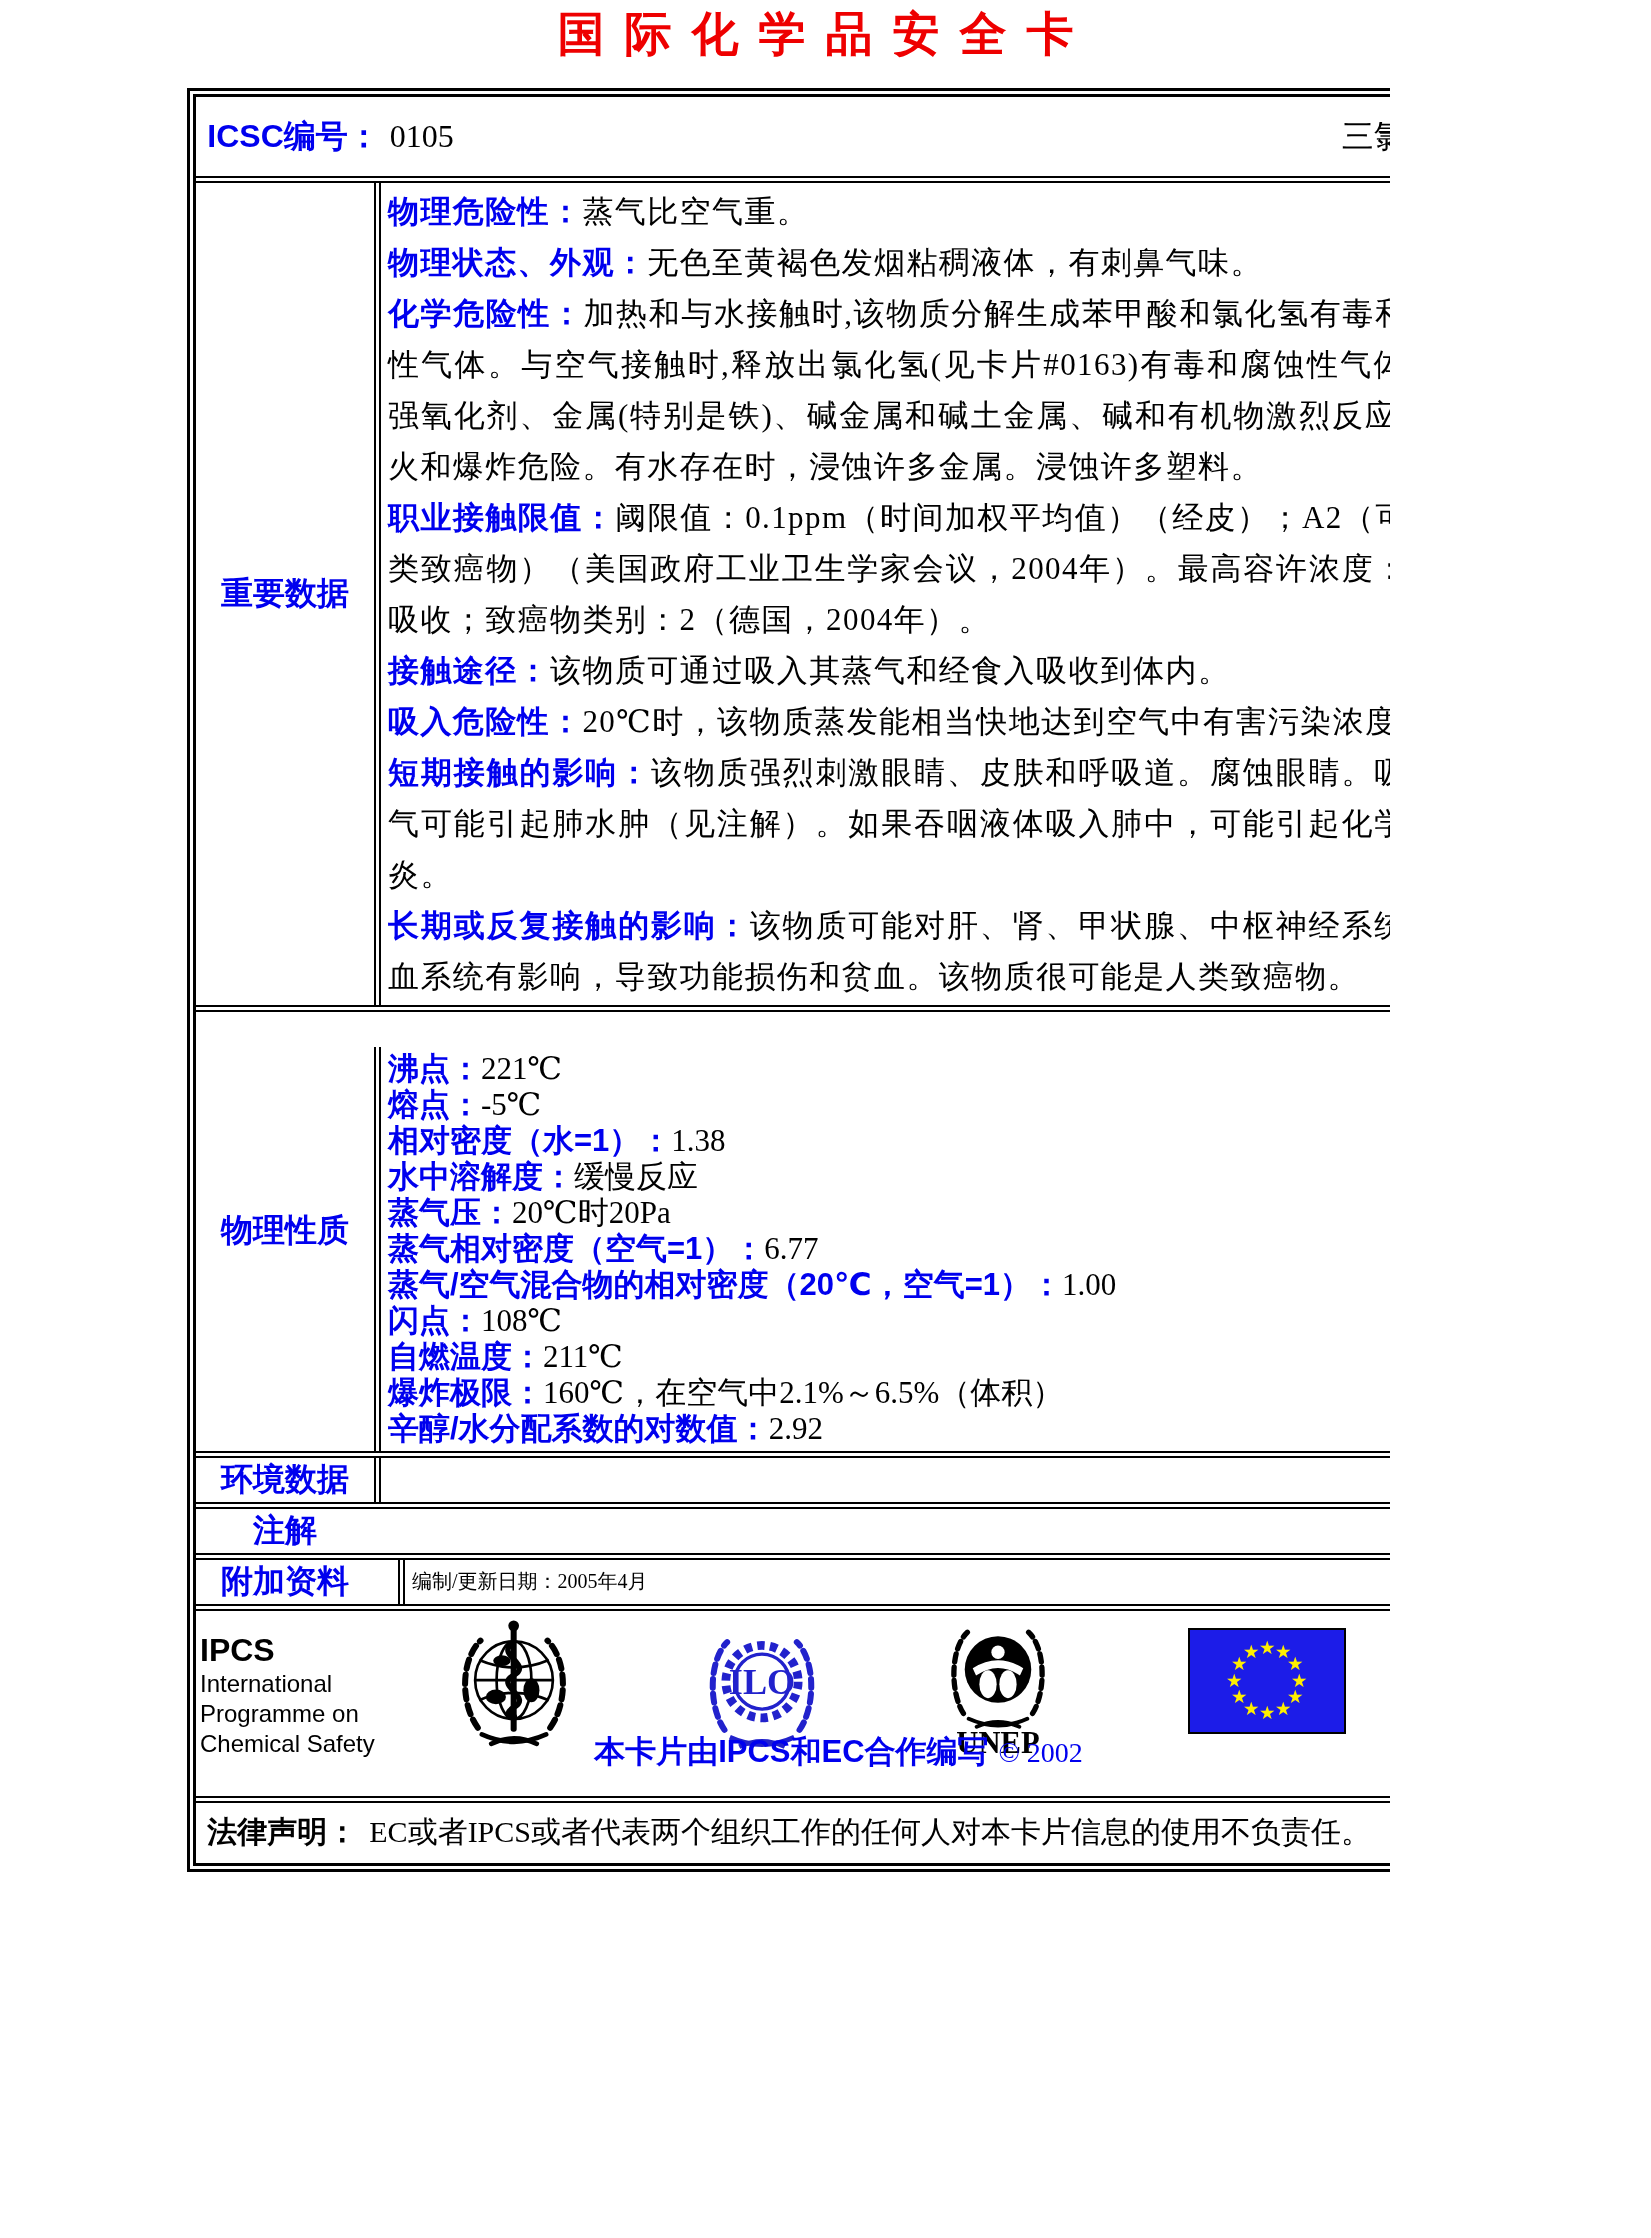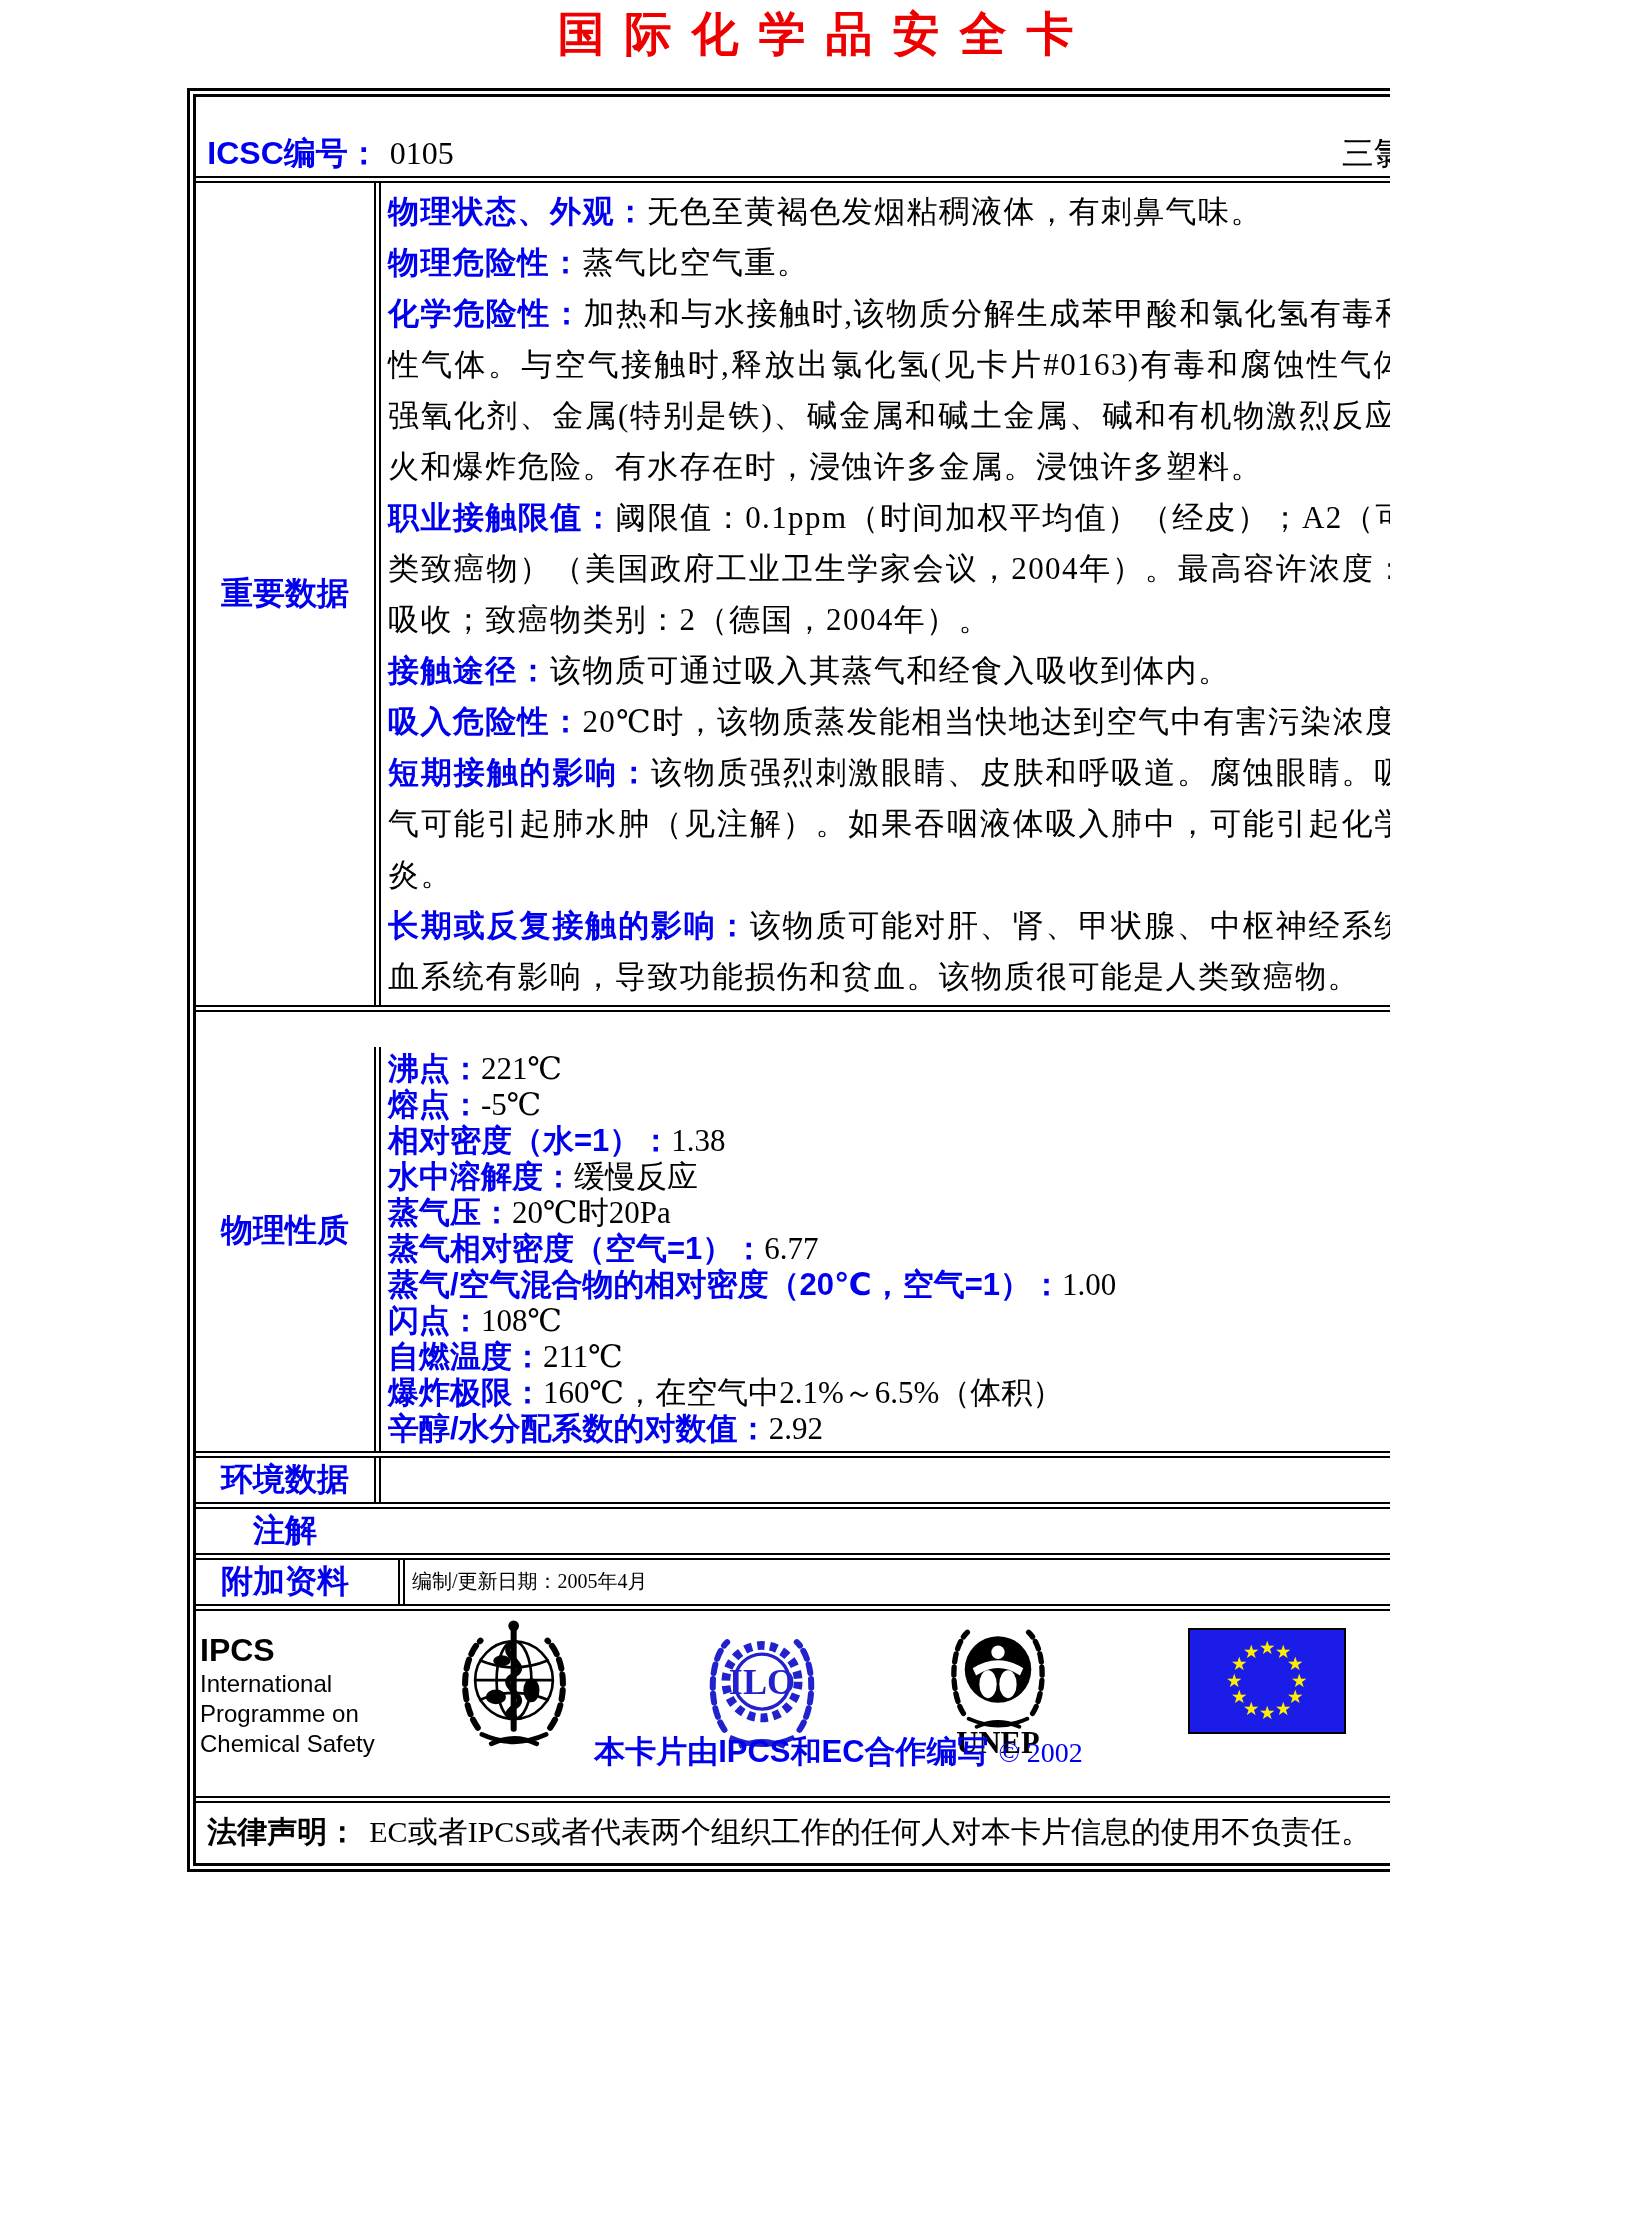--- a/index.html
+++ b/index.html
@@ -6,21 +6,21 @@
   body{width:1651px;height:2239px;font-family:"Liberation Serif","DejaVu Serif",serif;color:#000;}
   .page{position:relative;width:1390px;height:2239px;overflow:hidden;background:#fff;}
 
   .doc-title{position:absolute;top:2.8px;left:174px;width:1303px;text-align:center;
     font-size:47px;font-weight:bold;color:#ee0000;letter-spacing:20px;
     font-family:"DejaVu Serif","Liberation Serif",serif;}
 
   .card{position:absolute;left:187px;top:88px;width:1303px;box-sizing:border-box;
     border:9.2px double #000;background:#fff;}
   .row{display:flex;border-top:7px double #000;box-sizing:border-box;}
-  .row:first-child{border-top:none;align-items:flex-end;}
+  .row:first-child{border-top:none;}
 
   .labelcol{flex:0 0 178px;display:flex;align-items:center;justify-content:center;
     color:#0000ee;font-weight:bold;font-size:32px;text-align:center;
     font-family:"Liberation Sans","DejaVu Sans",sans-serif;}
   .contentcol{flex:1 1 auto;border-left:7px double #000;padding:2.8px 8.5px 2.8px 7px;
     box-sizing:border-box;min-width:0;}
 
   .lbl{color:#0000ee;font-weight:bold;font-family:"Liberation Sans","DejaVu Sans",sans-serif;}
 
   .hdr-row{justify-content:space-between;align-items:center;min-height:79px;
@@ -71,22 +71,22 @@
     <div class="row hdr-row">
       <span class="hdr-left">
         <b class="lbl">ICSC编号：</b><span class="num">0105</span>
       </span>
       <span class="hdr-right">三氯甲苯</span>
     </div>
 
     <div class="row">
       <div class="labelcol">重要数据</div>
       <div class="contentcol important-col">
+        <div class="item"><b class="lbl">物理危险性：</b><span>蒸气比空气重。</span></div>
         <div class="item"><b class="lbl">物理状态、外观：</b><span>无色至黄褐色发烟粘稠液体，有刺鼻气味。</span></div>
-        <div class="item"><b class="lbl">物理危险性：</b><span>蒸气比空气重。</span></div>
         <div class="item"><b class="lbl">化学危险性：</b><span>加热和与水接触时,该物质分解生成苯甲酸和氯化氢有毒和腐蚀性气体。与空气接触时,释放出氯化氢(见卡片#0163)有毒和腐蚀性气体。与强氧化剂、金属(特别是铁)、碱金属和碱土金属、碱和有机物激烈反应,有着火和爆炸危险。有水存在时，浸蚀许多金属。浸蚀许多塑料。</span></div>
         <div class="item"><b class="lbl">职业接触限值：</b><span>阈限值：0.1ppm（时间加权平均值）（经皮）；A2（可疑人类致癌物）（美国政府工业卫生学家会议，2004年）。最高容许浓度：皮肤吸收；致癌物类别：2（德国，2004年）。</span></div>
         <div class="item"><b class="lbl">接触途径：</b><span>该物质可通过吸入其蒸气和经食入吸收到体内。</span></div>
         <div class="item"><b class="lbl">吸入危险性：</b><span>20℃时，该物质蒸发能相当快地达到空气中有害污染浓度。</span></div>
         <div class="item"><b class="lbl">短期接触的影响：</b><span>该物质强烈刺激眼睛、皮肤和呼吸道。腐蚀眼睛。吸入蒸气可能引起肺水肿（见注解）。如果吞咽液体吸入肺中，可能引起化学性肺炎。</span></div>
         <div class="item"><b class="lbl">长期或反复接触的影响：</b><span>该物质可能对肝、肾、甲状腺、中枢神经系统和造血系统有影响，导致功能损伤和贫血。该物质很可能是人类致癌物。</span></div>
       </div>
     </div>
 
     <div class="row">

